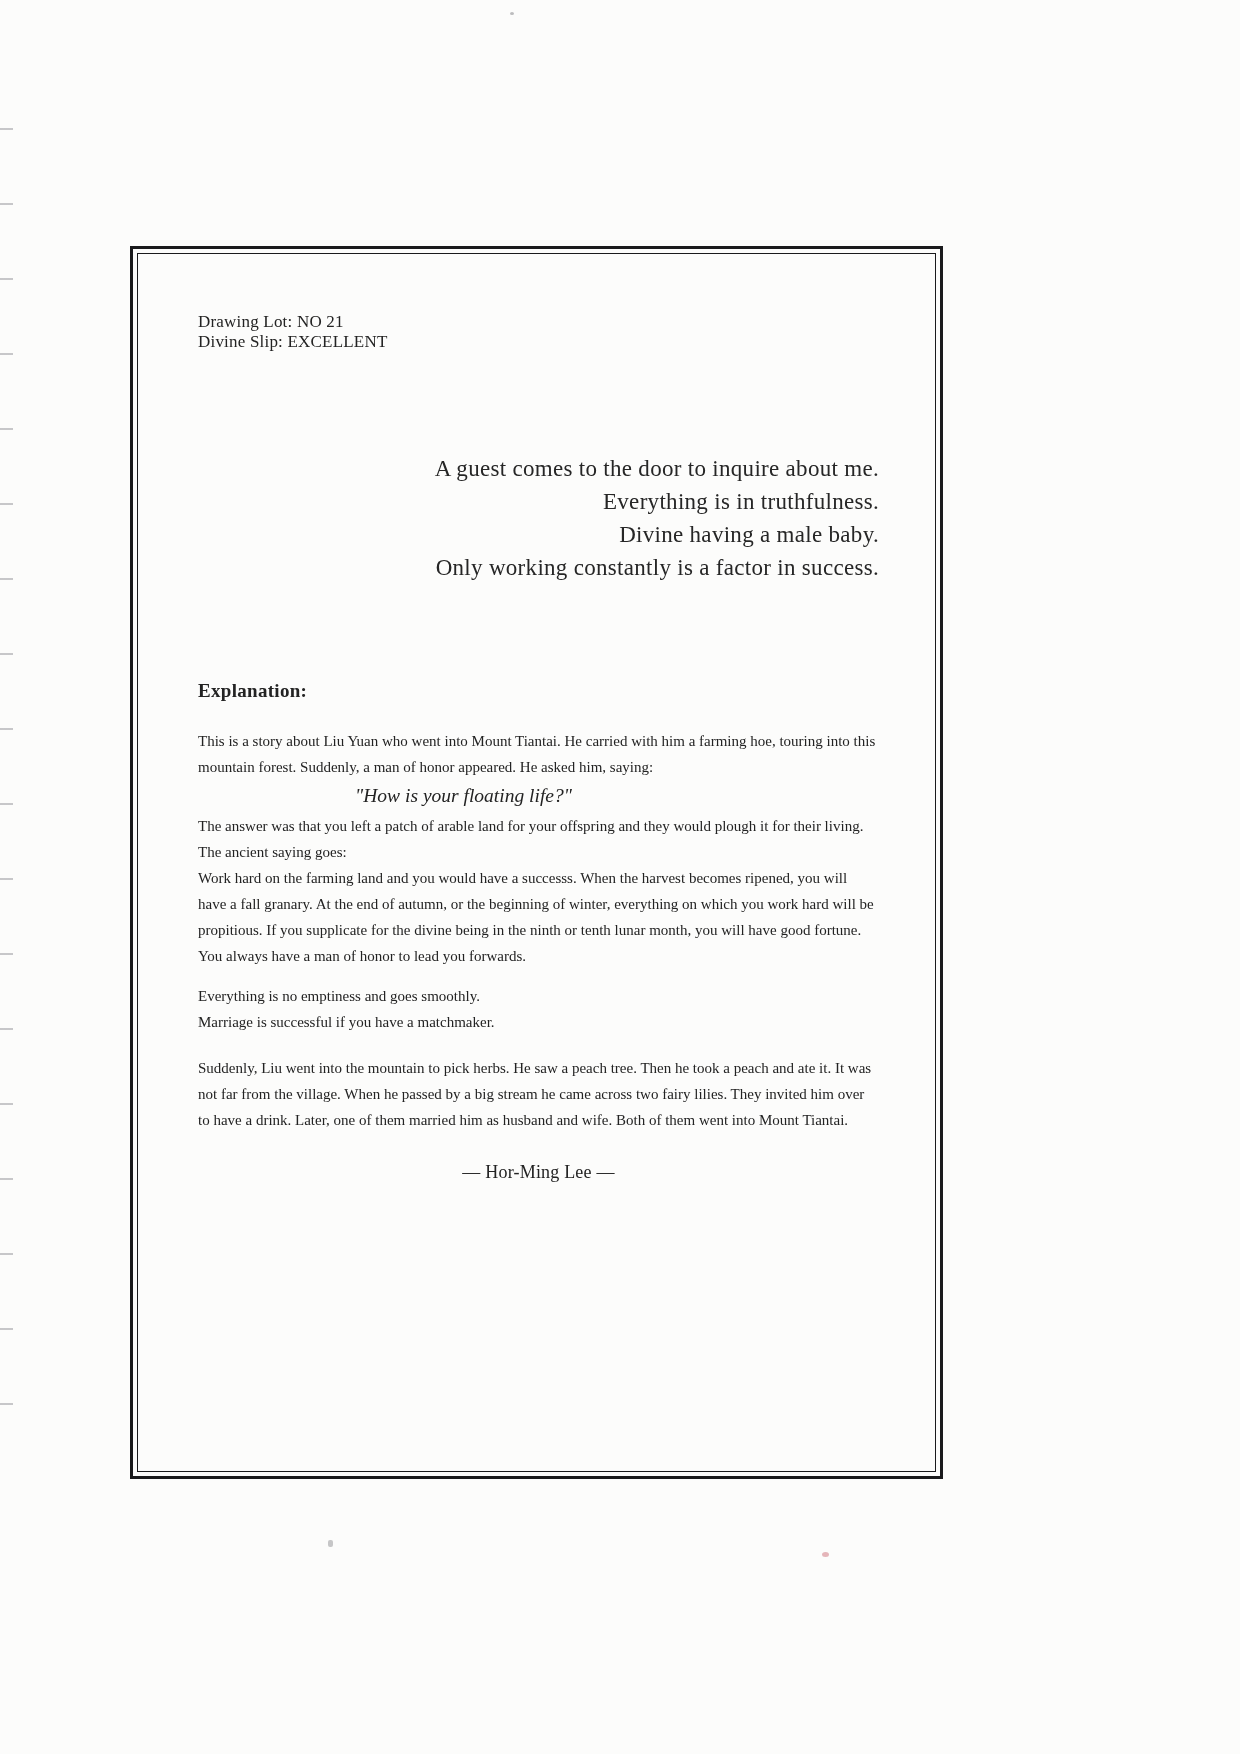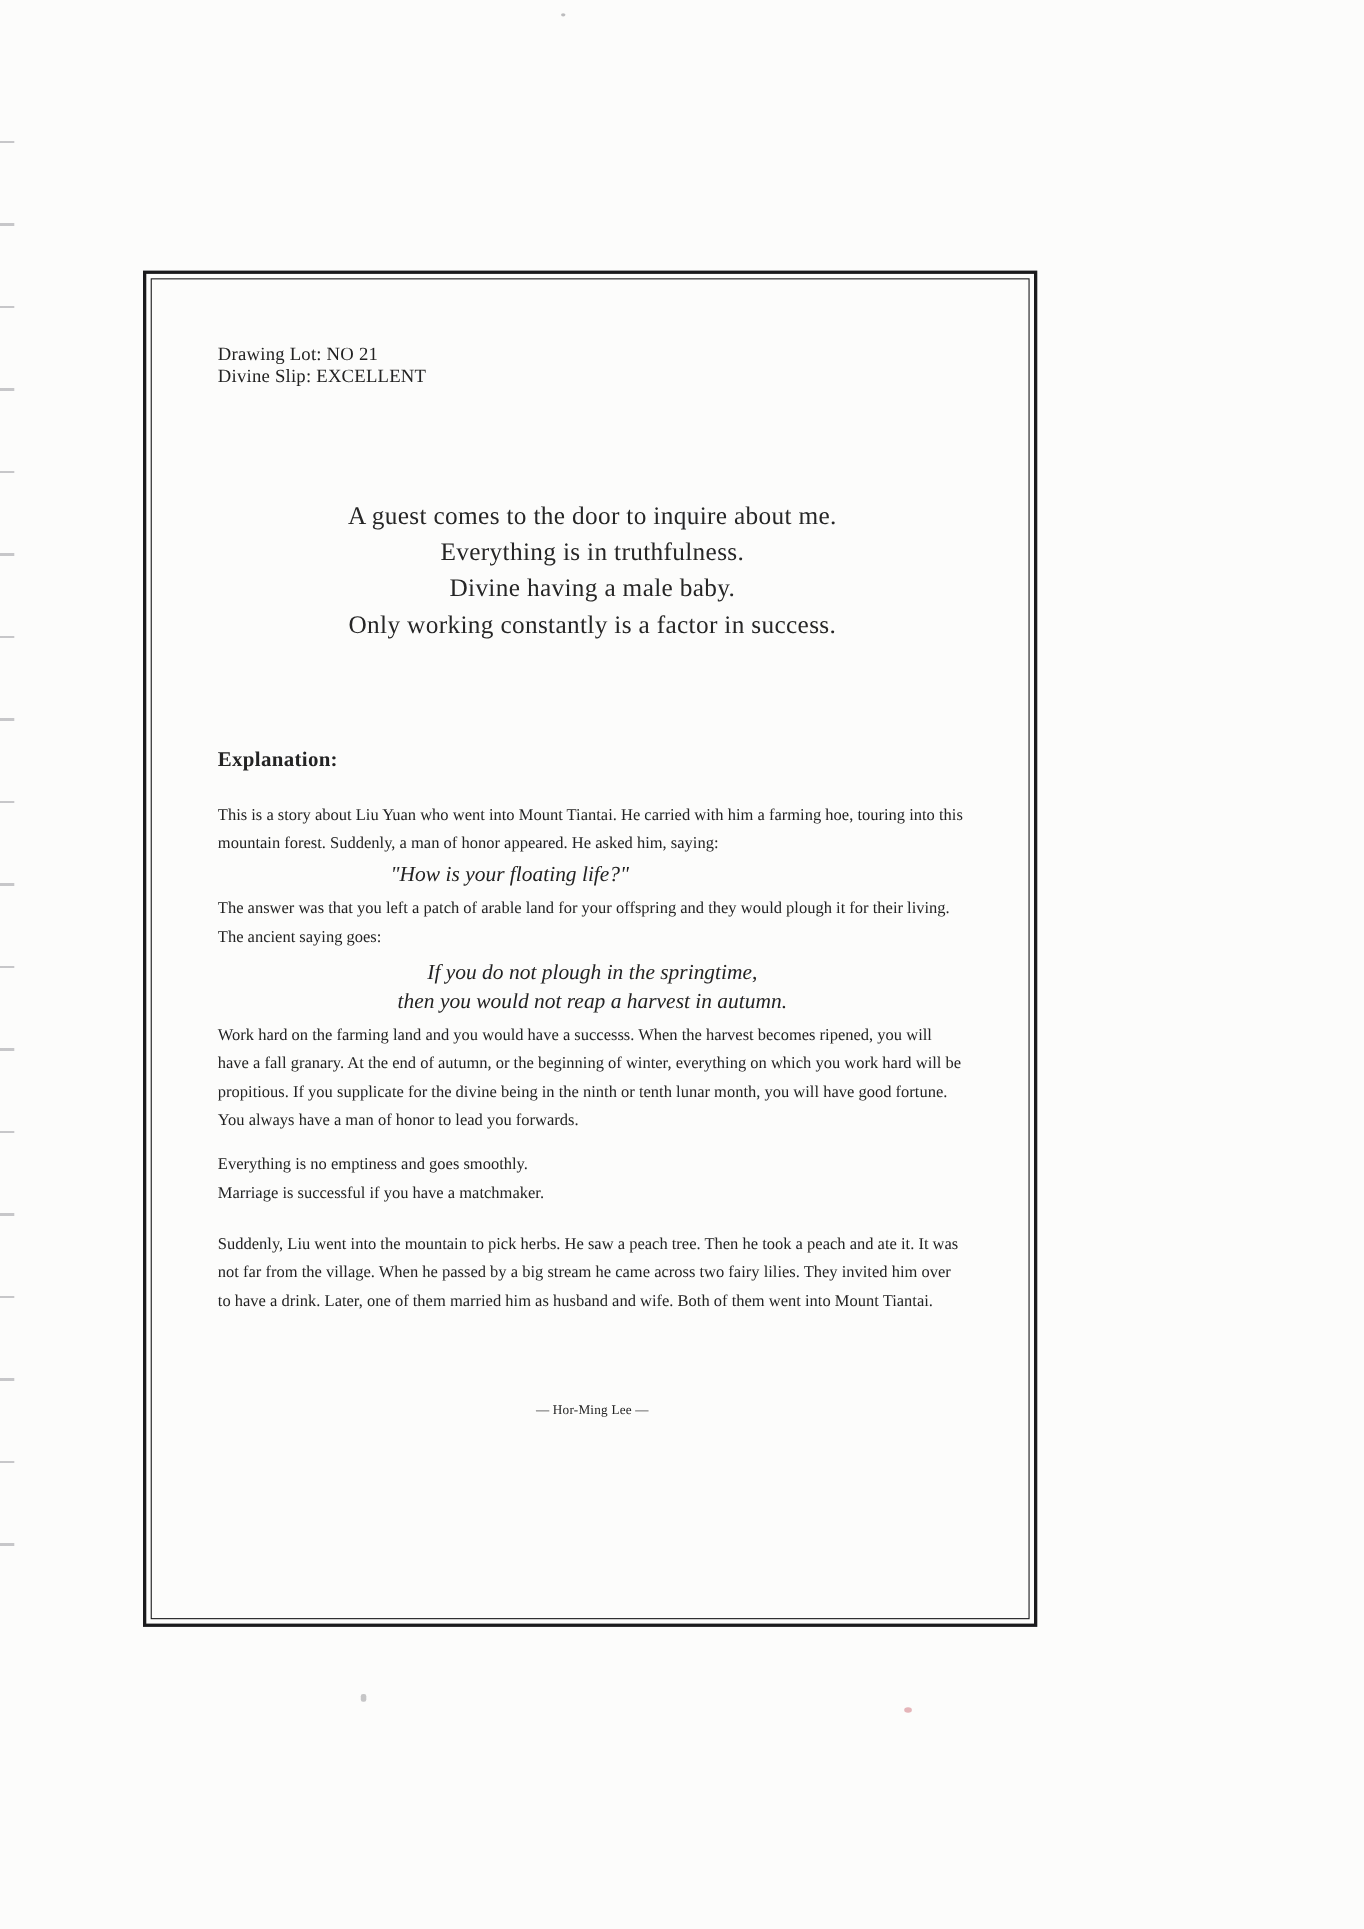--- a/index.html
+++ b/index.html
@@ -46,21 +46,21 @@
     justify-content: space-between;
     align-items: baseline;
     font-size: 17px;
     letter-spacing: .2px;
     flex-direction: column;
   }
   .doc-header .right { margin-right: 12px; }
 
   .poem {
     margin-top: 100px;
-    text-align: center;
+    text-align: right;
     font-size: 23px;
     line-height: 33px;
     letter-spacing: .3px;
     color: #262626;
   }
 
   .explanation { margin-top: 96px; }
   .explanation h3 {
     font-size: 19px;
     font-weight: bold;
@@ -78,23 +78,23 @@
     font-style: italic;
     text-align: center;
   }
   .quote-single { margin: 3px 150px 4px 0; }
   .quote-pair { margin: 7px 0 4px 0; }
   .para4 { margin-top: 14px; }
   .para5 { margin-top: 20px; }
   .tight { margin-top: 0; }
 
   .signature {
-    margin-top: 78px;
+    margin-top: 29px;
     text-align: center;
-    font-size: 12px;
+    font-size: 18px;
     letter-spacing: .2px;
   }
 </style>
 </head>
 <body>
 
 <div class="scan-marks"></div>
 <div class="speck speck-top"></div>
 <div class="speck speck-quote"></div>
 <div class="speck speck-red"></div>
@@ -116,24 +116,20 @@
 
     <div class="explanation">
       <h3>Explanation:</h3>
 
       <p class="para para1">This is a story about Liu Yuan who went into Mount Tiantai. He carried with him a farming hoe, touring into this mountain forest. Suddenly, a man of honor appeared. He asked him, saying:</p>
 
       <p class="quote quote-single">"How is your floating life?"</p>
 
       <p class="para tight">The answer was that you left a patch of arable land for your offspring and they would plough it for their living. The ancient saying goes:</p>
 
-      <div class="quote-pair">
-        <div class="quote">If you do not plough in the springtime,</div>
-        <div class="quote">then you would not reap a harvest in autumn.</div>
-      </div>
 
       <p class="para tight">Work hard on the farming land and you would have a successs. When the harvest becomes ripened, you will have a fall granary. At the end of autumn, or the beginning of winter, everything on which you work hard will be propitious. If you supplicate for the divine being in the ninth or tenth lunar month, you will have good fortune. You always have a man of honor to lead you forwards.</p>
 
       <div class="para4">
         <p class="para tight">Everything is no emptiness and goes smoothly.</p>
         <p class="para tight">Marriage is successful if you have a matchmaker.</p>
       </div>
 
       <p class="para para5">Suddenly, Liu went into the mountain to pick herbs. He saw a peach tree. Then he took a peach and ate it. It was not far from the village. When he passed by a big stream he came across two fairy lilies. They invited him over to have a drink. Later, one of them married him as husband and wife. Both of them went into Mount Tiantai.</p>
 

